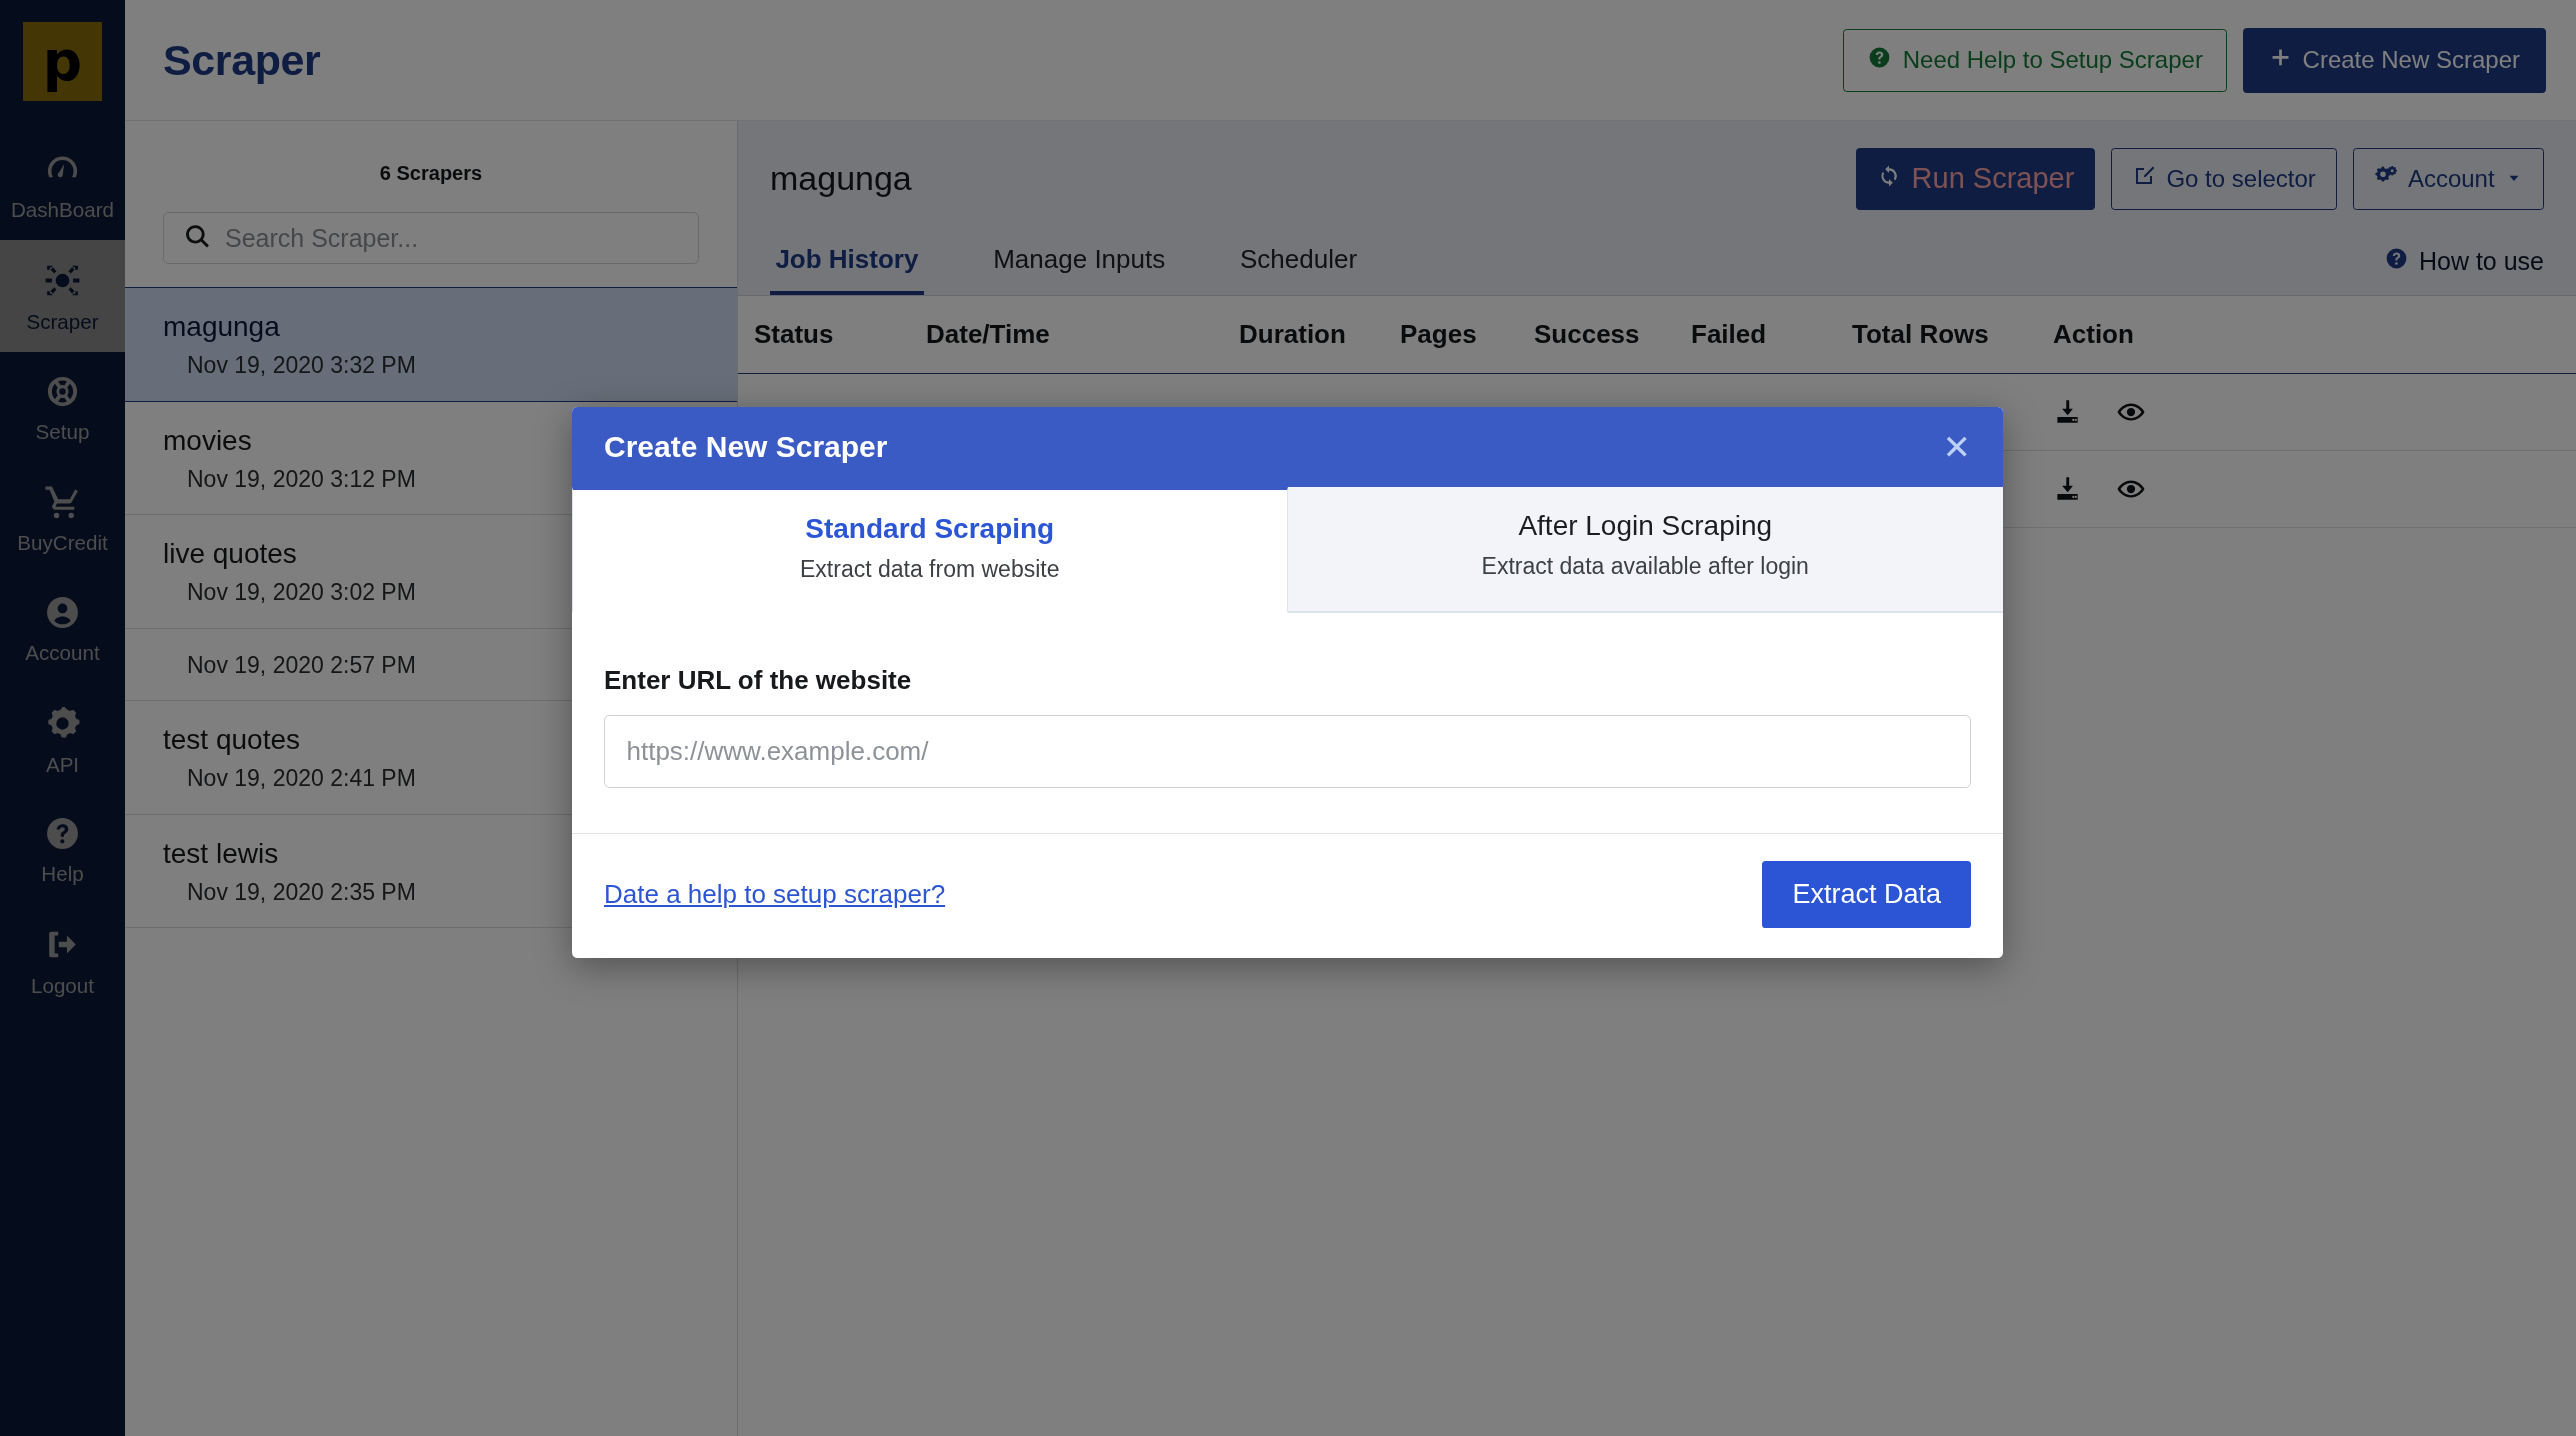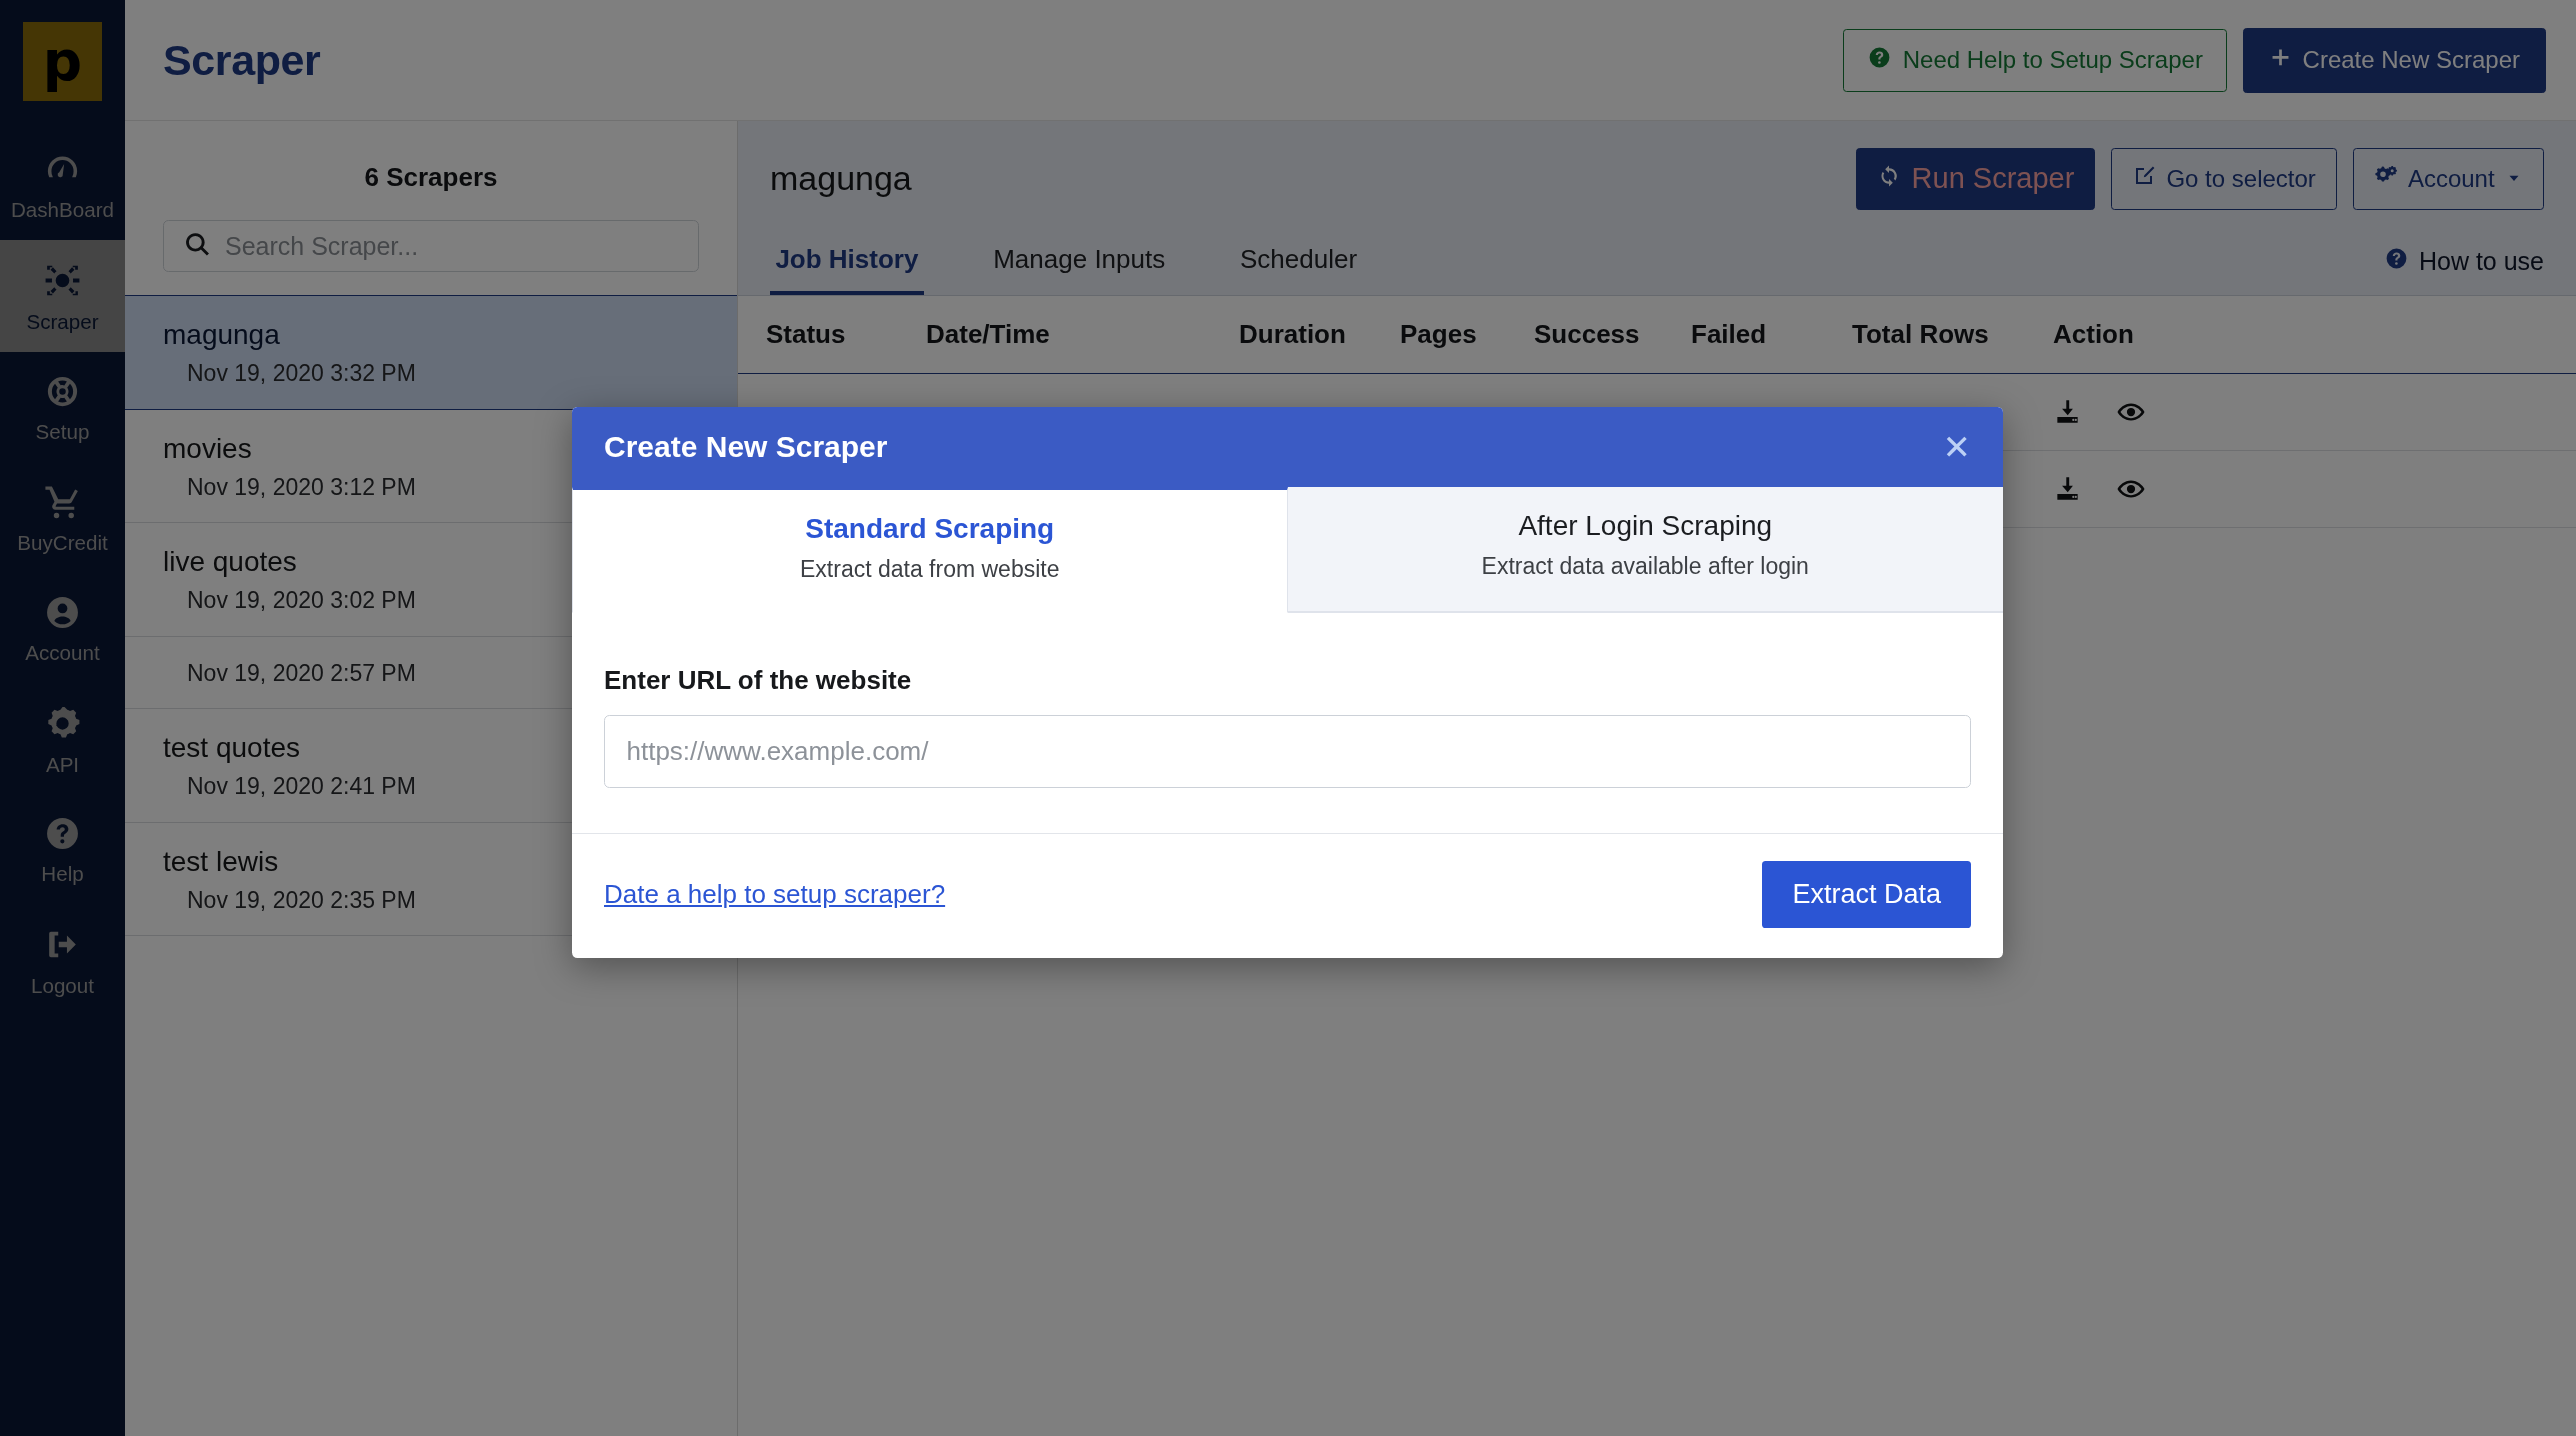--- a/index.html
+++ b/index.html
@@ -127,21 +127,21 @@
   .list-panel {
     width: 613px;
     flex: 0 0 613px;
     background: #ffffff;
     border-right: 0.9px solid #d8d8d8;
     display: flex;
     flex-direction: column;
   }
   .list-title {
     text-align: center;
-    font-size: 26px;
+    font-size: 20px;
     font-weight: 700;
     color: #15171a;
     padding: 41px 0 27px 0;
   }
   .search-wrap {
     margin: 0 38px 23px 38px;
     position: relative;
   }
   .search-input {
     width: 100%;
@@ -253,21 +253,21 @@
   .jt { width: 100%; border-collapse: collapse; table-layout: fixed; }
   .jt th {
     text-align: left;
     font-size: 26px;
     font-weight: 700;
     color: #15171a;
     padding: 23px 9px;
     background: #ffffff;
     border-bottom: 1.8px solid #1f3a85;
   }
-  .jt th:first-child { padding-left: 28px; }
+  .jt th:first-child { padding-left: 16px; }
   .jt td {
     font-size: 24px;
     color: #1d1f22;
     padding: 23px 9px;
     border-bottom: 0.9px solid #dcdfe3;
     background: #ffffff;
   }
   .jt td:first-child { padding-left: 32px; }
   .icon-cell { display: flex; gap: 34px; align-items: center; }
   .icon-btn { cursor: pointer; display: inline-flex; }

